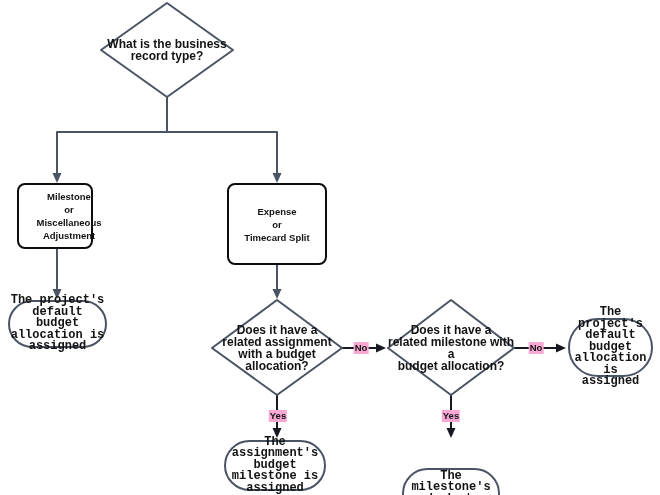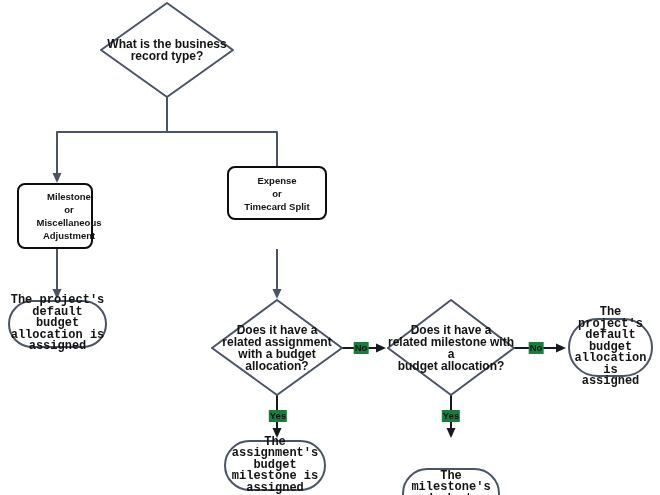--- a/index.html
+++ b/index.html
@@ -49,32 +49,32 @@
     align-items: center;
     justify-content: center;
     text-align: center;
     pointer-events: none;
   }
   .shape-label { line-height: 12px; }
 
   .edge-label {
     position: absolute;
     transform: translate(-50%, -50%);
-    background: #15803d;
+    background: #f9a8d4;
     font-size: 9.5px;
     font-weight: bold;
     color: #131313;
     padding: 0 1px;
     line-height: 12px;
     text-align: right;
   }
 
   
   .node-rect-milestone { left: 17px;   top: 183px; width: 76px; height: 66px; padding-left: 28px; }
-  .node-rect-expense   { left: 227px; top: 166px; width: 100px; height: 54px; }
+  .node-rect-expense   { left: 227px; top: 183px; width: 100px; height: 82px; }
   .term-left  { left: 8px;   top: 300px; width: 99px;  height: 48px; border-radius: 24px; }
   .term-right { left: 568px; top: 318px; width: 85px;  height: 59px; border-radius: 29.5px; }
   .term-mid   { left: 224px; top: 440px; width: 102px; height: 51px; border-radius: 25.5px; }
   .term-br    { left: 402px; top: 440px; width: 98px;  height: 63px; border-radius: 25.5px; margin-top: 28px; }
 
   .d1-label { left: 97px;  top: 28px;  width: 140px; height: 44px; }
   .d2-label { left: 217px; top: 320px; width: 120px; height: 56px; }
   .d3-label { left: 384px; top: 328px; width: 134px; height: 40px; }
 
   .lbl-no-1  { left: 361px; top: 348px; }

